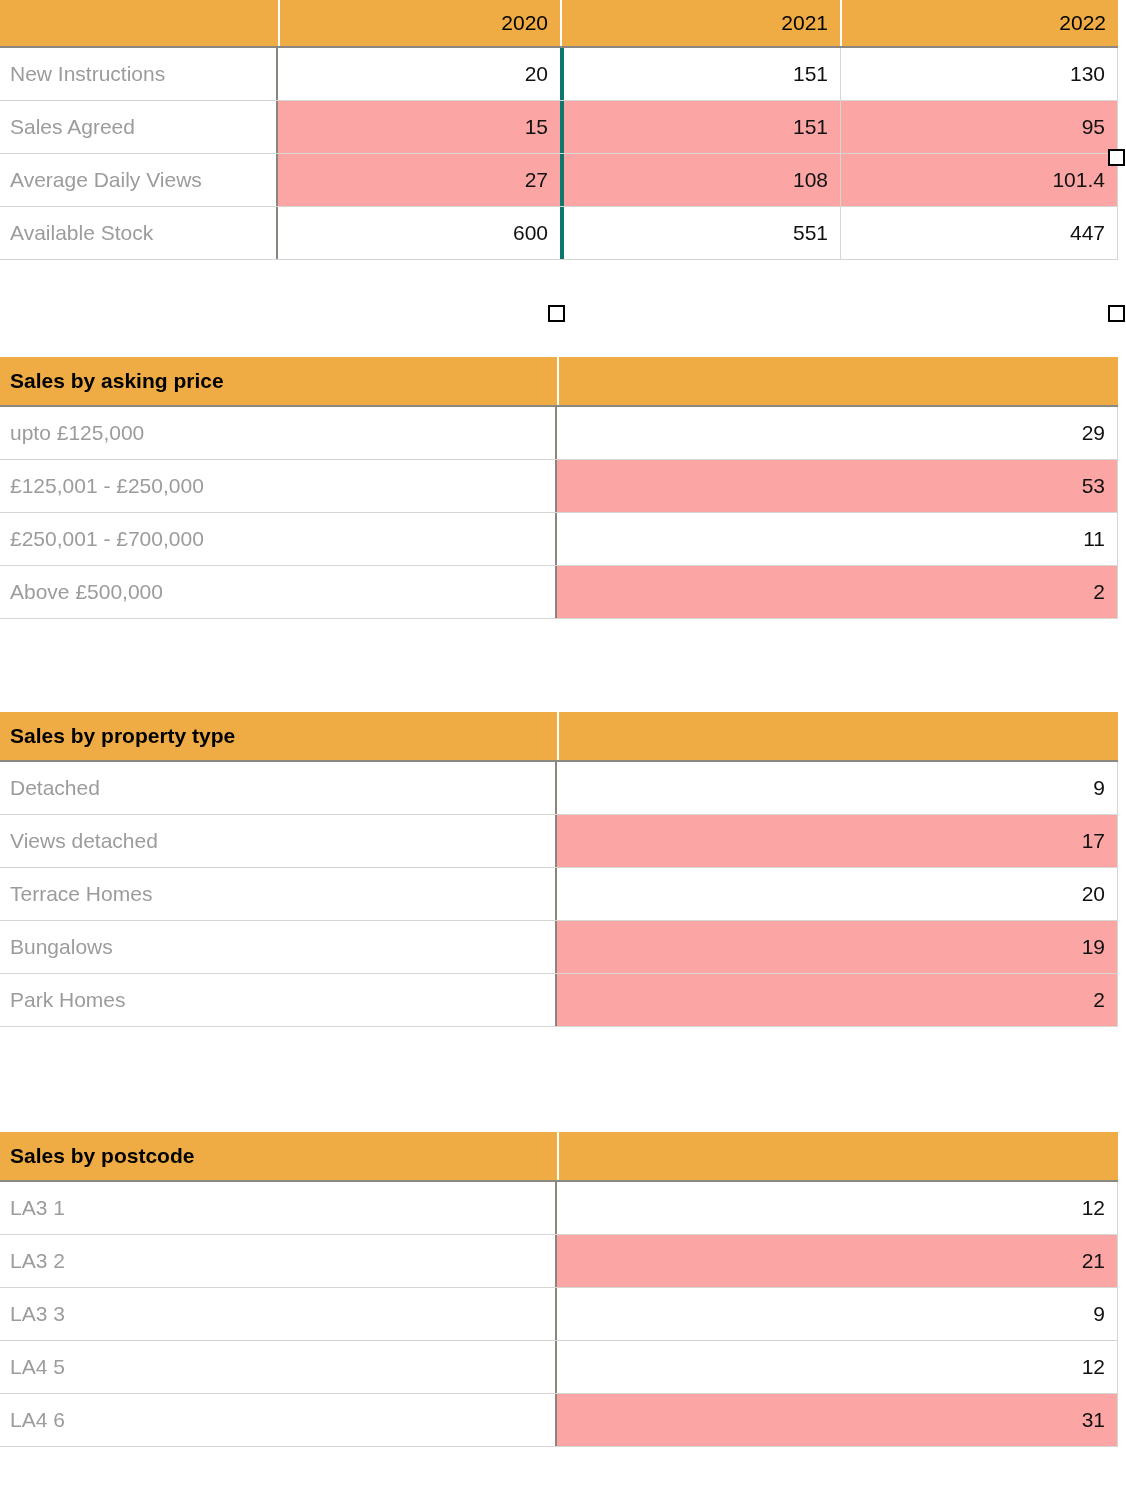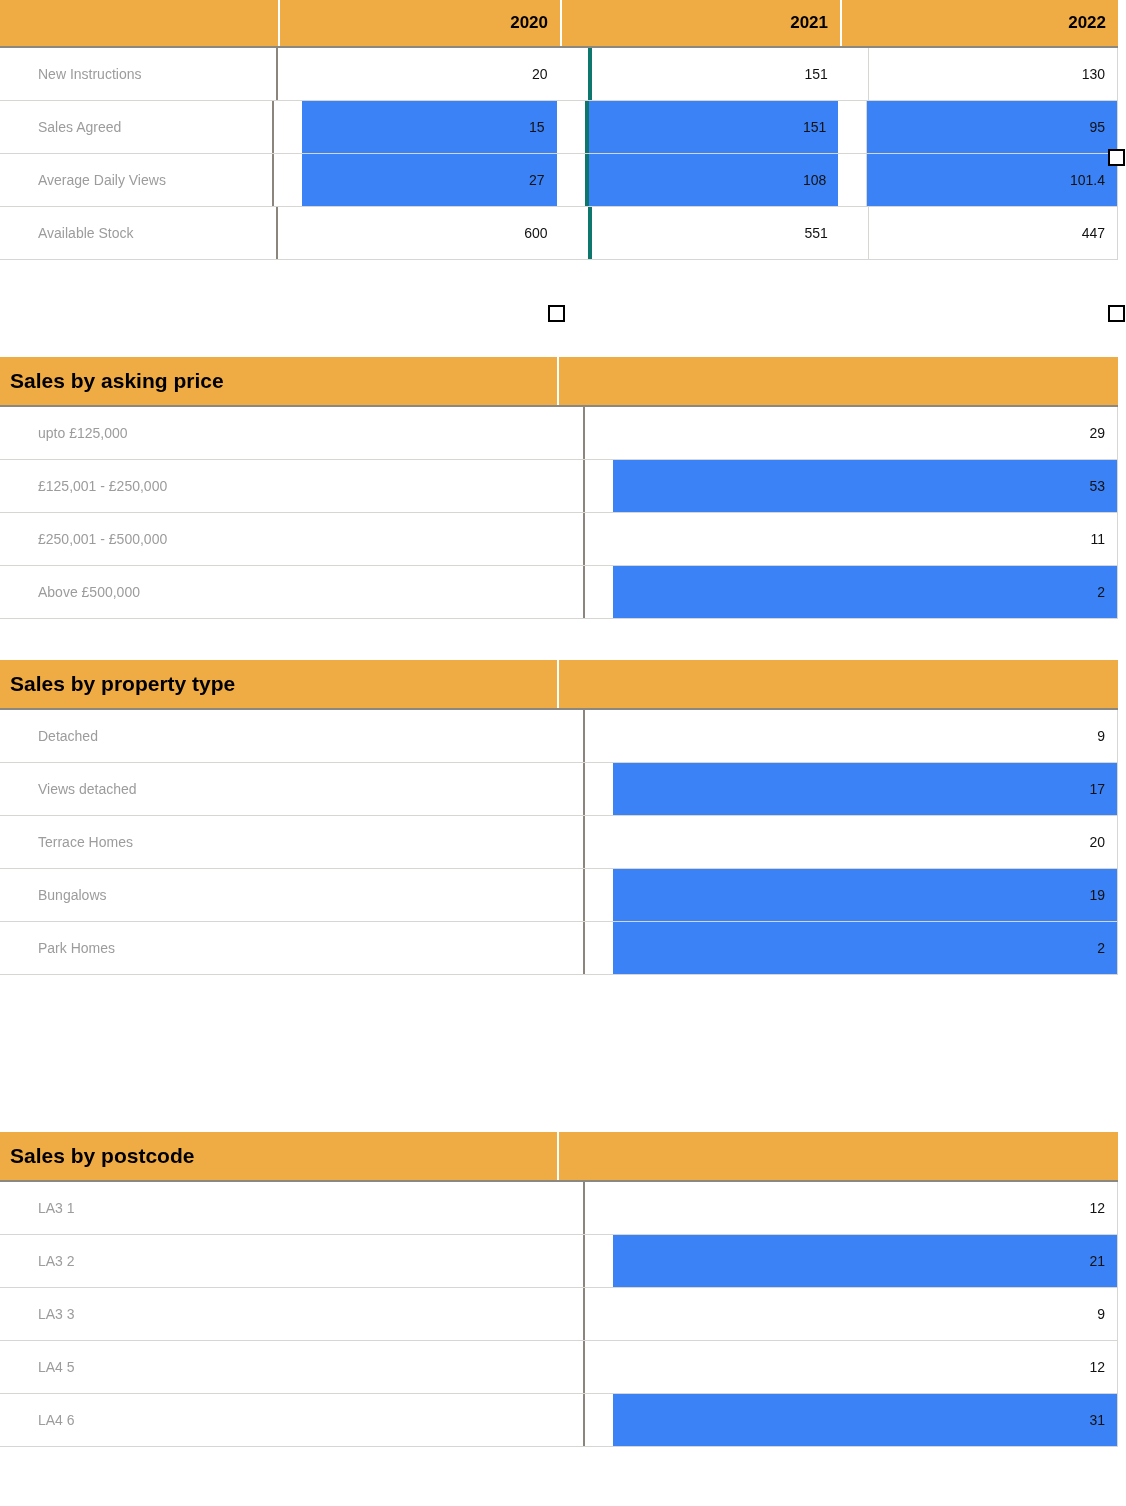--- a/index.html
+++ b/index.html
@@ -14,40 +14,40 @@
   }
   .tbl { position: absolute; left: 0; width: 1118px; }
 
   
   .thead { display: flex; background: #F0AC44; border-bottom: 2px solid #8B8781; }
   .yearly .thead { height: 48px; }
   .sec .thead { height: 50px; }
   .th { height: 100%; display: flex; align-items: center; }
   .th + .th { border-left: 2px solid #ffffff; }
   .th.c0 { width: 278px; }
-  .th.cy { justify-content: flex-end; padding-right: 12px; font-weight: bold; font-size: 17px; color: #000; text-align: center; }
+  .th.cy { justify-content: flex-end; padding-right: 12px; font-weight: normal; font-size: 21px; color: #000; text-align: center; }
   .yearly .th:nth-child(2) { width: 282px; }
   .yearly .th:nth-child(3) { width: 280px; }
   .yearly .th:nth-child(4) { width: 278px; }
   .th.title-cell { width: 557px; padding-left: 10px; font-weight: bold; font-size: 21px; color: #000; }
   .th.fill { flex: 1; }
 
   
   .tr { display: flex; height: 53px; border-bottom: 1px solid #D6D6D2; background: #ffffff; }
-  .td { display: flex; align-items: center; font-size: 14px; height: 100%; margin-left: 28px; }
+  .td { display: flex; align-items: center; font-size: 21px; height: 100%; }
   .td.label { color: #9C9C9C; padding-left: 10px; border-right: 2px solid #8B857D; }
   .yearly .td.label { width: 278px; }
   .sec .td.label { width: 557px; }
   .td.num { justify-content: flex-end; padding-right: 12px; color: #111111; }
   .yearly .td.num:nth-child(2) { width: 282px; }
   .yearly .td.num:nth-child(3) { width: 280px; border-left: 4px solid #0f766e; }
   .yearly .td.num:nth-child(4) { width: 278px; border-left: 1px solid #D6D6D2; }
   .sec .td.num { flex: 1; }
   .tr > .td:last-child { border-right: 1px solid #D6D6D2; }
-  .tr.alt .td.num { background: #3b82f6; padding-left: 48px; }
+  .tr.alt .td.num { background: #fca5a5; padding-left: 48px; }
 
   
   .handle {
     position: absolute;
     width: 17px; height: 17px;
     background: #ffffff;
     border: 2px solid #000000;
     z-index: 5;
   }
 </style>
@@ -111,32 +111,32 @@
           <div class="td label">upto £125,000</div>
           <div class="td num">29</div>
         </div>
 
         <div class="tr alt">
           <div class="td label">£125,001 - £250,000</div>
           <div class="td num">53</div>
         </div>
 
         <div class="tr">
-          <div class="td label">£250,001 - £500,000</div>
+          <div class="td label">£250,001 - £700,000</div>
           <div class="td num">11</div>
         </div>
 
         <div class="tr alt">
           <div class="td label">Above £500,000</div>
           <div class="td num">2</div>
         </div>
       </div>
   </div>
 
-  <div class="tbl sec" style="top:660px">
+  <div class="tbl sec" style="top:712px">
     <div class="thead">
       <div class="th title-cell">Sales by property type</div>
       <div class="th fill"></div>
     </div>
     <div class="tbody">
 
         <div class="tr">
           <div class="td label">Detached</div>
           <div class="td num">9</div>
         </div>

